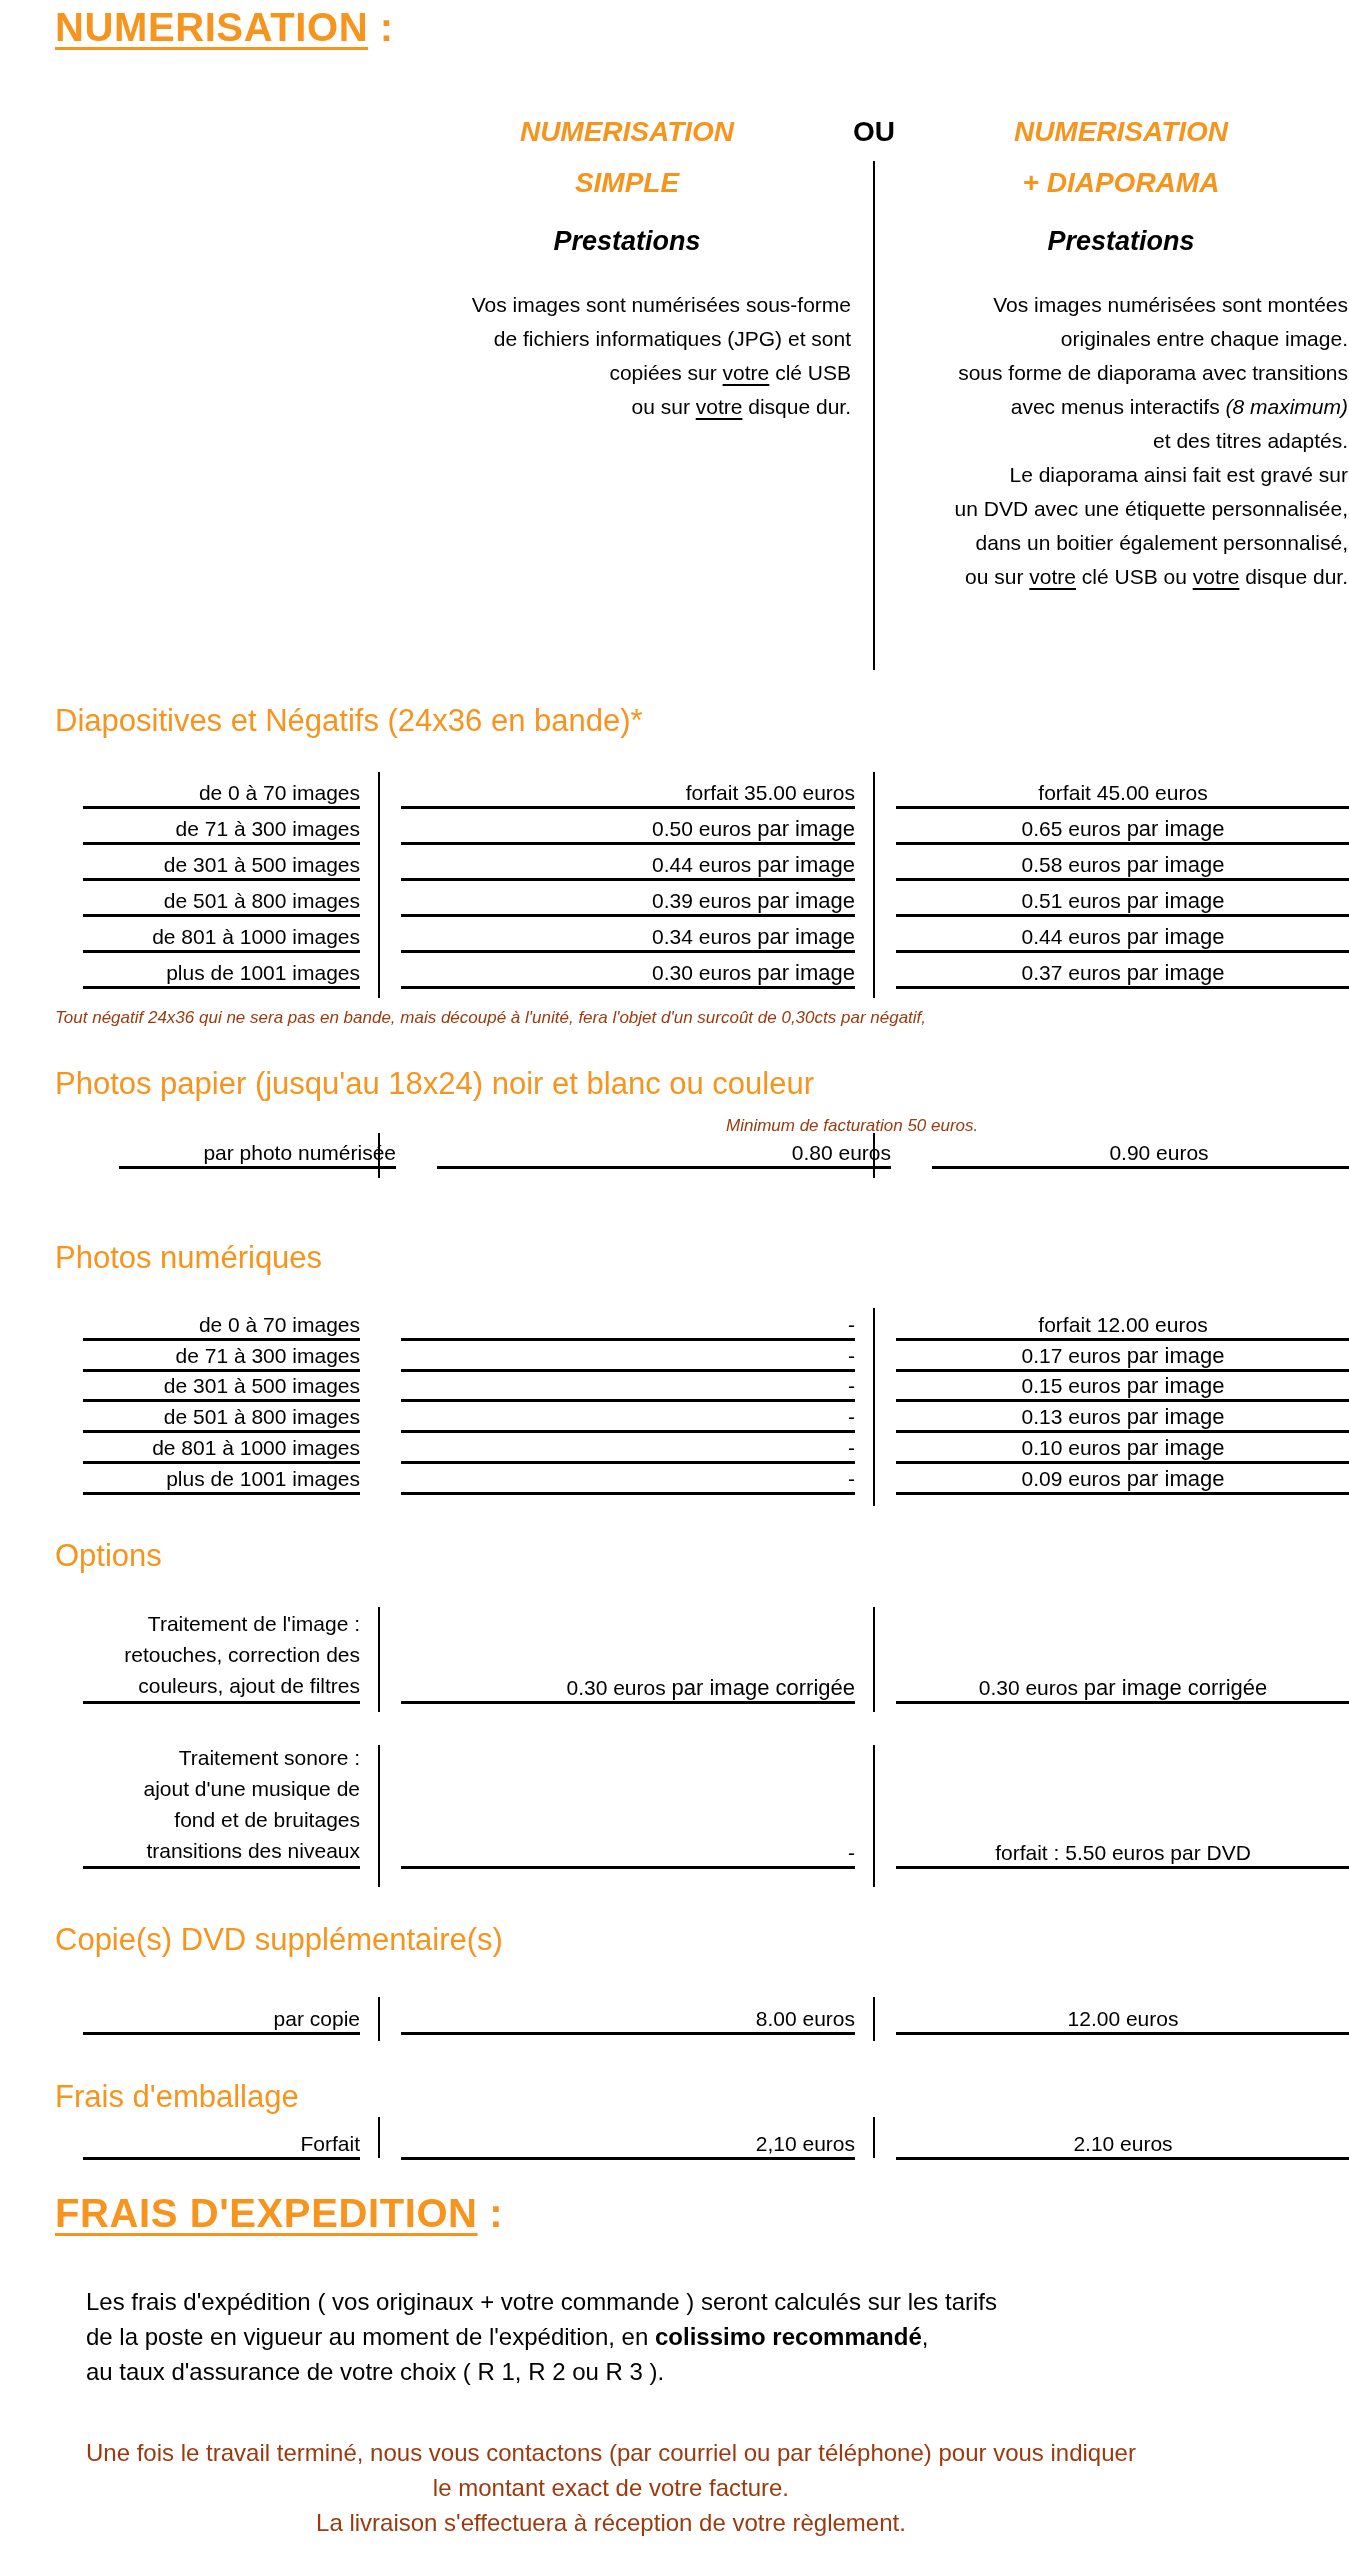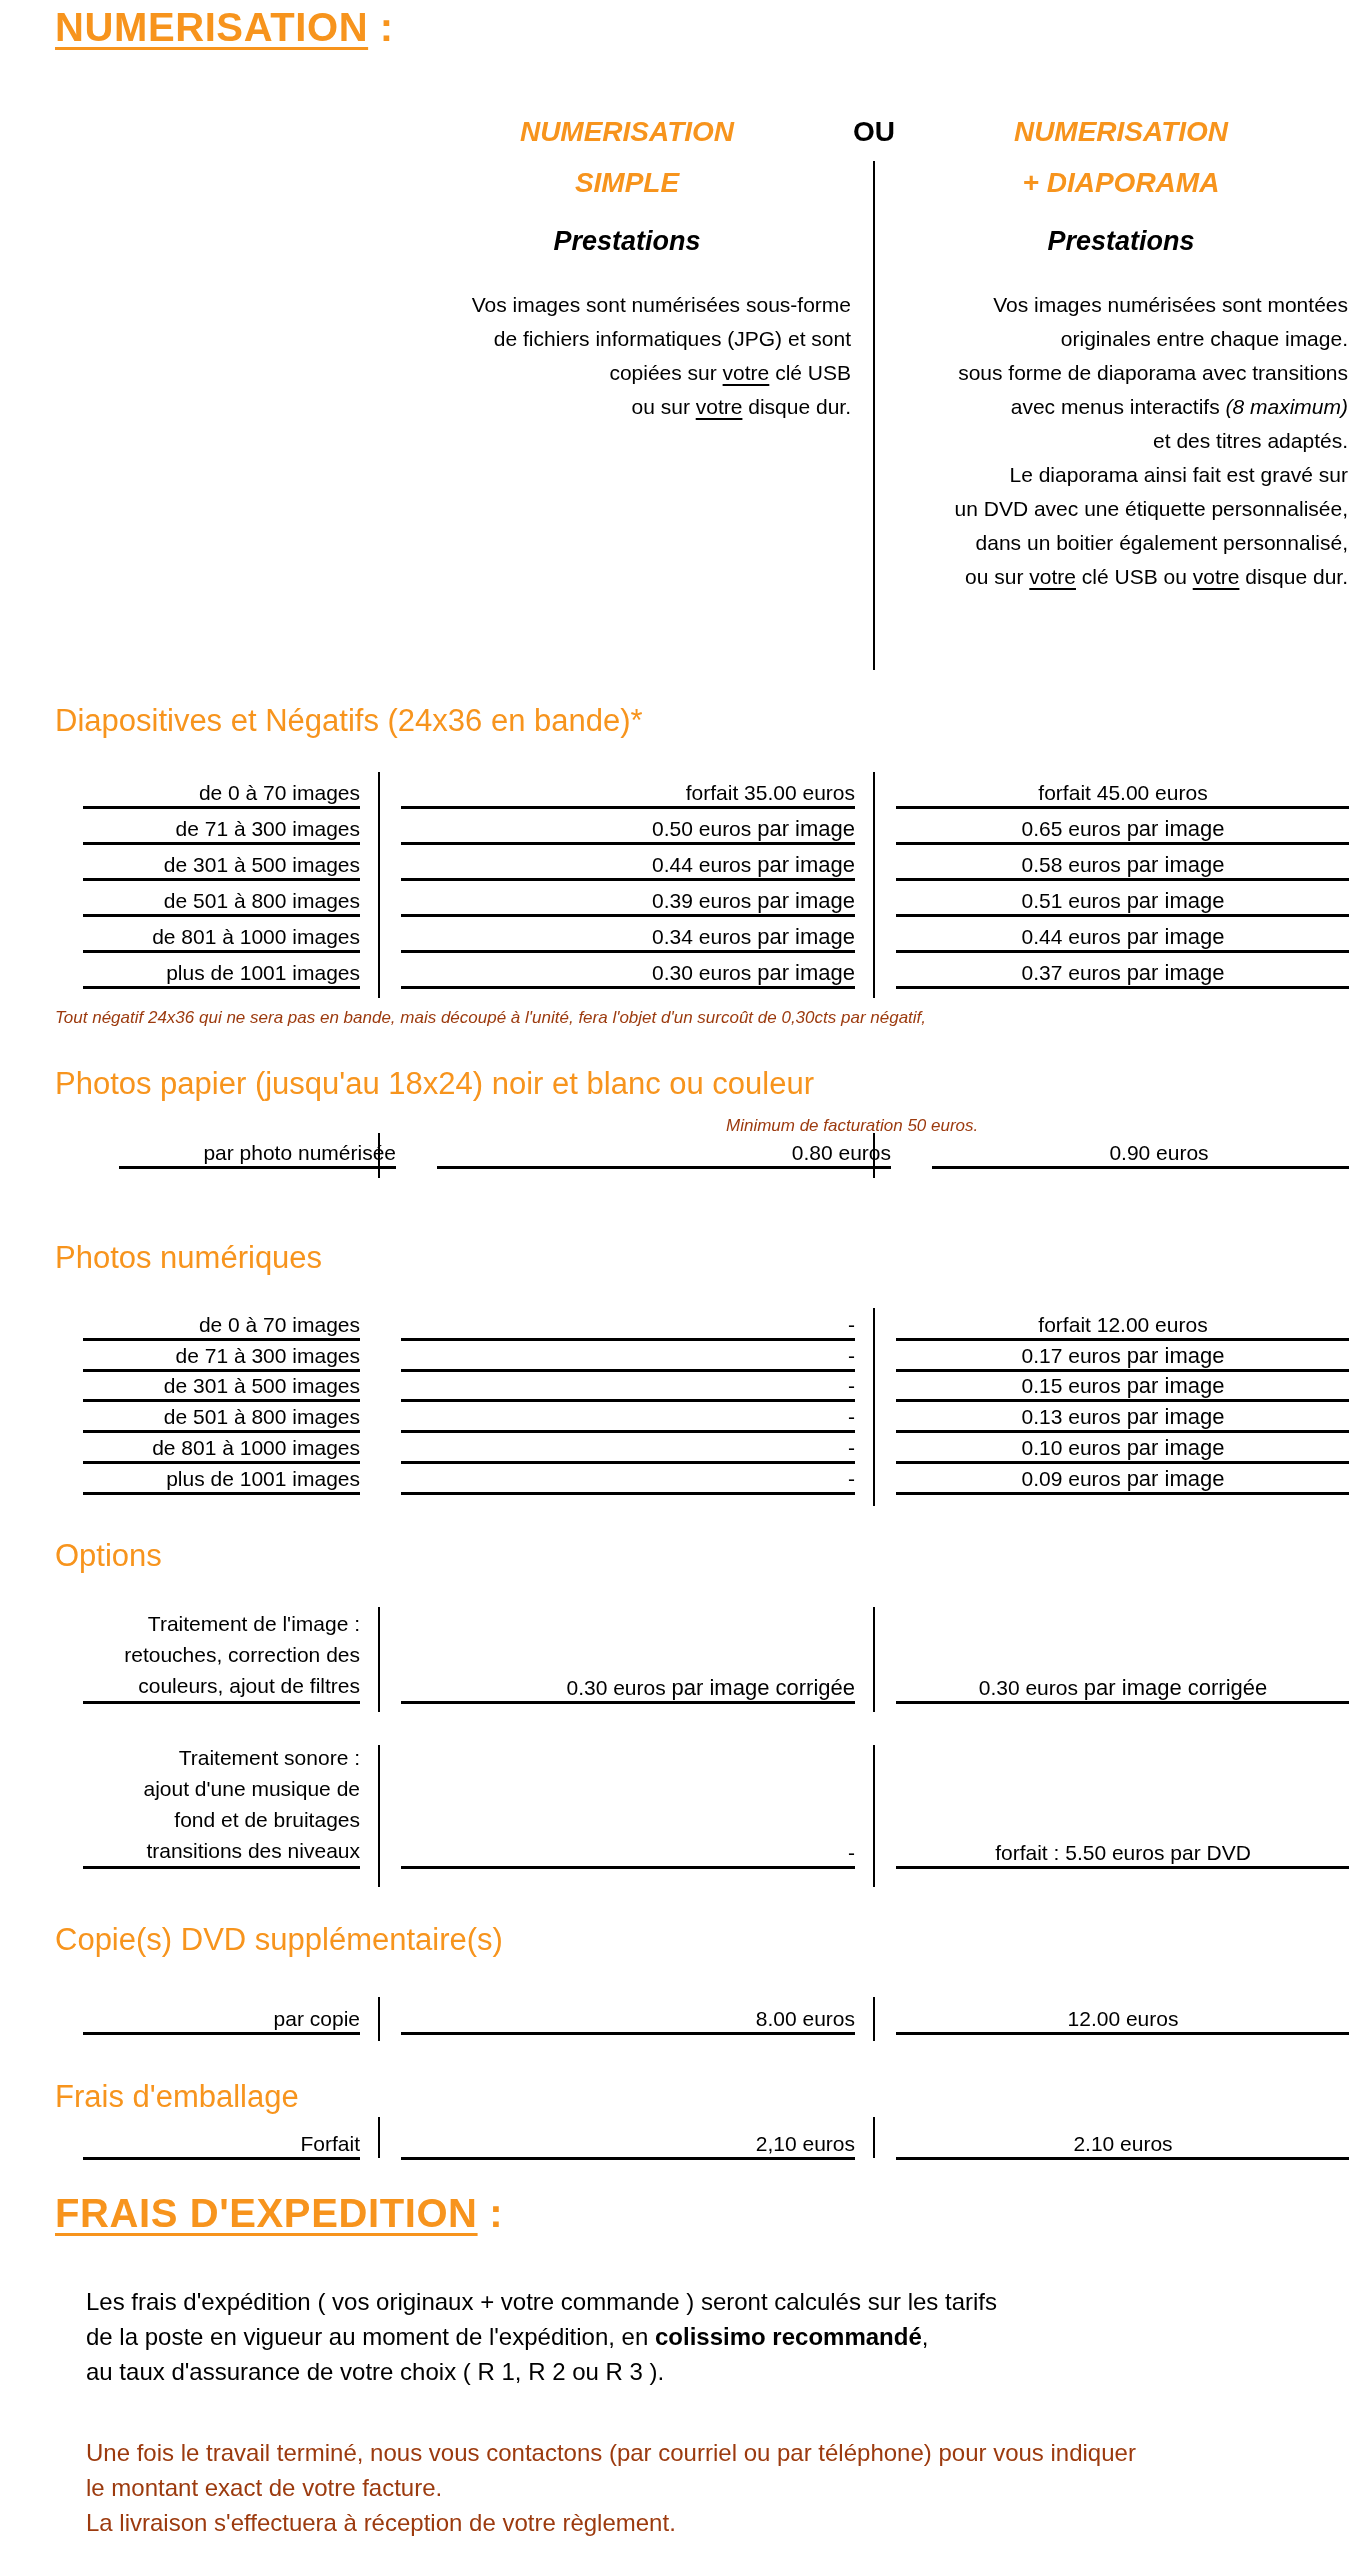--- a/index.html
+++ b/index.html
@@ -201,18 +201,18 @@
 
 <div class="abs big-title" style="left:55px; top:2191px;">
   <span class="ul">FRAIS D'EXPEDITION</span>
   <span>:</span>
 </div>
 <div class="abs para" id="exp-para1" style="left:86px; top:2284px;">
     <div><span>Les frais d'expédition ( vos originaux + votre commande ) seront calculés sur les tarifs</span></div>
     <div><span>de la poste en vigueur au moment de l'expédition, en </span><b>colissimo recommandé</b><span>,</span></div>
     <div><span>au taux d'assurance de votre choix ( R 1, R 2 ou R 3 ).</span></div>
   </div>
-<div class="abs para red" id="exp-para2" style="left:86px; top:2435px;">
+<div class="abs para red" id="exp-para2" style="left:86px; top:2435px;text-align:center;">
     <div>Une fois le travail terminé, nous vous contactons (par courriel ou par téléphone) pour vous indiquer</div>
     <div>le montant exact de votre facture.</div>
     <div>La livraison s'effectuera à réception de votre règlement.</div>
   </div>
 
 
 </body></html>

